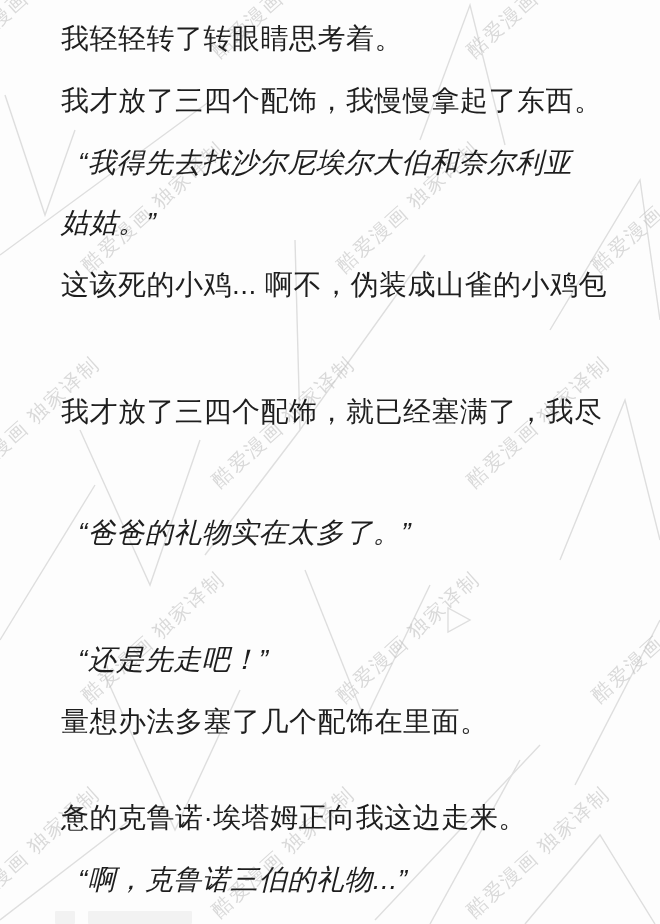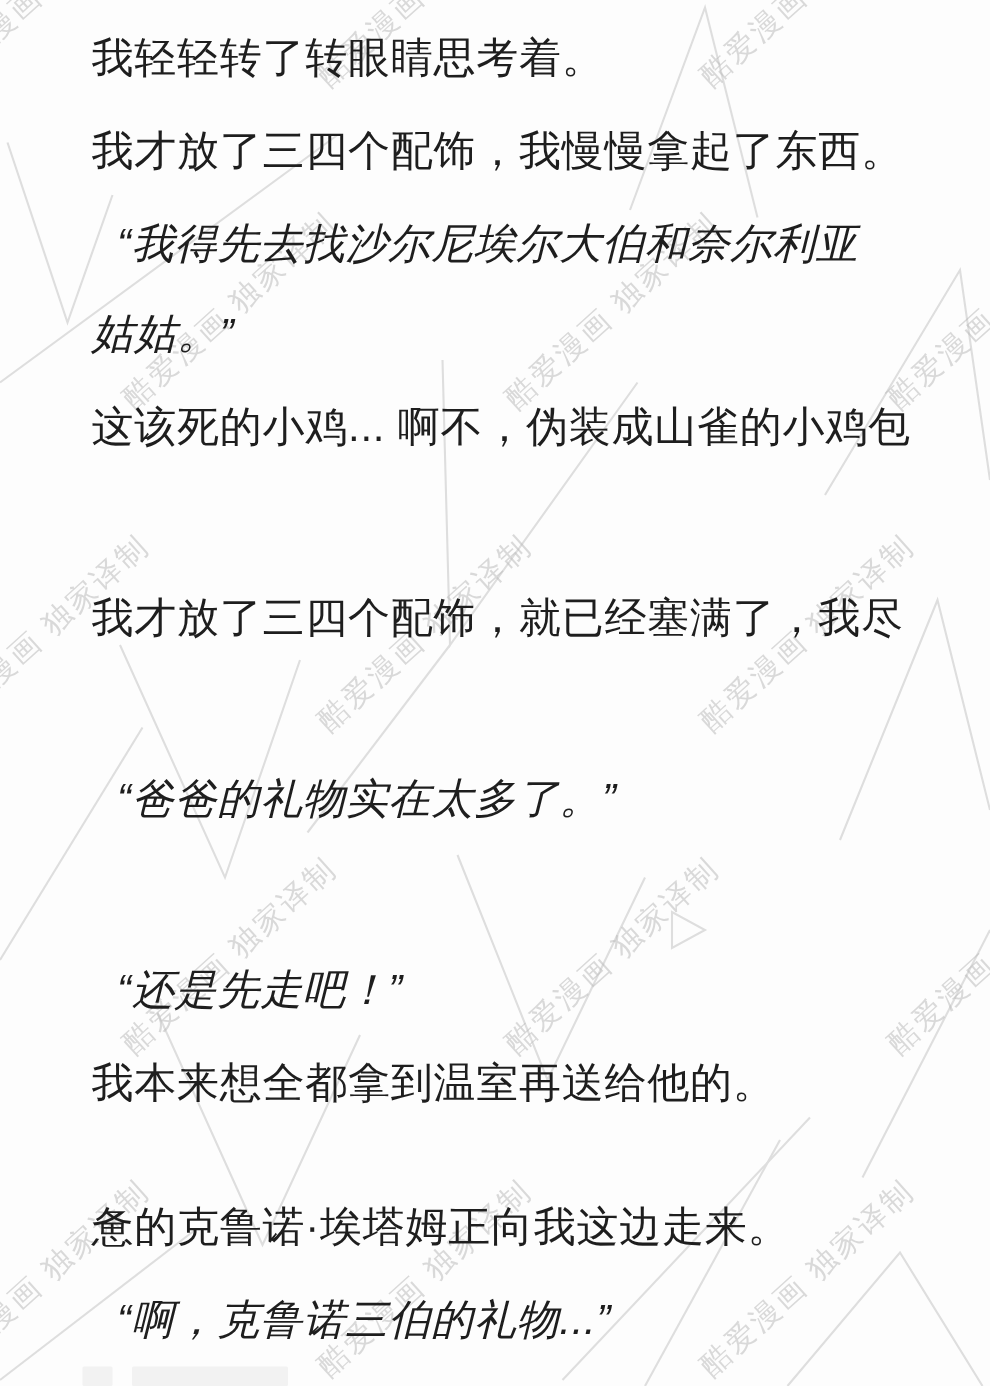--- a/index.html
+++ b/index.html
@@ -106,21 +106,21 @@
 
   <div class="text-layer">
     <div class="line" style="top:22px;left:45px">我轻轻转了转眼睛思考着。</div>
     <div class="line" style="top:84px;left:45px">我才放了三四个配饰，我慢慢拿起了东西。</div>
     <div class="line italic" style="top:146px;left:62px">“我得先去找沙尔尼埃尔大伯和奈尔利亚</div>
     <div class="line" style="top:268px;left:45px">这该死的小鸡... 啊不，伪装成山雀的小鸡包</div>
     <div class="line italic" style="top:206px;left:45px">姑姑。”</div>
     <div class="line" style="top:395px;left:45px">我才放了三四个配饰，就已经塞满了，我尽</div>
     <div class="line italic" style="top:516px;left:62px">“爸爸的礼物实在太多了。”</div>
     <div class="line italic" style="top:643px;left:62px">“还是先走吧！”</div>
-    <div class="line" style="top:705px;left:45px">我本来想全都拿到温室再送给他的。</div>
+    <div class="line" style="top:705px;left:45px">量想办法多塞了几个配饰在里面。</div>
     <div class="line" style="top:801px;left:45px">惫的克鲁诺·埃塔姆正向我这边走来。</div>
     <div class="line italic" style="top:863px;left:62px">“啊，克鲁诺三伯的礼物...”</div>
   </div>
 
   <div class="remnant" style="left:55px;top:911px;width:20px;height:13px"></div>
   <div class="remnant" style="left:88px;top:911px;width:104px;height:13px"></div>
 
 </div>
 
 </body></html>

